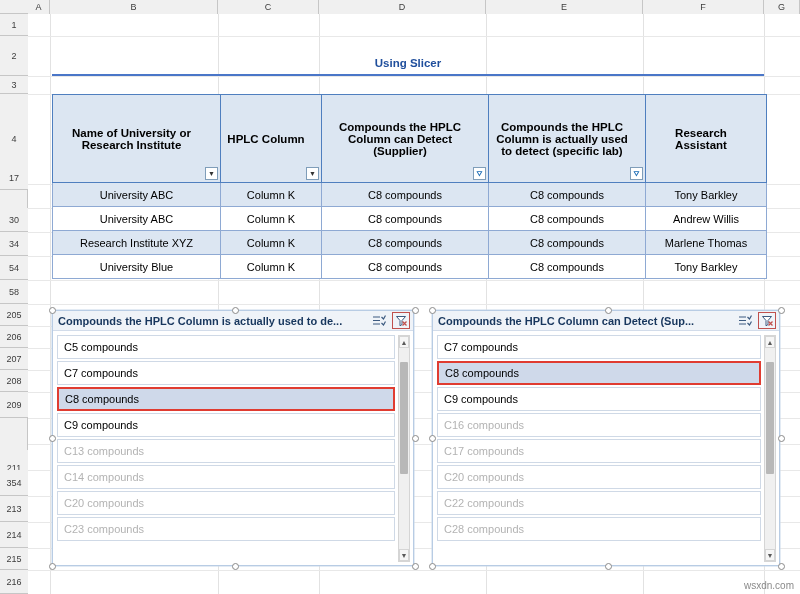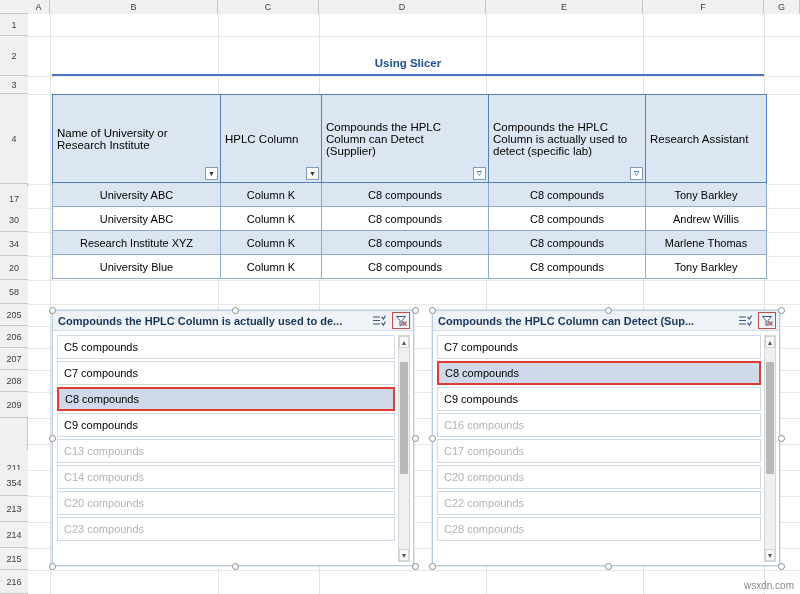--- a/index.html
+++ b/index.html
@@ -54,23 +54,23 @@
   
   .tbl {
     position:absolute; left:52px; top:94px; width:712px;
     border-collapse:collapse;
     table-layout:fixed;
   }
   .tbl th {
     background:#dce6f2;
     border:1px solid #4f7fbf;
     color:#000;
-    font-weight:normal;
+    font-weight:bold;
     font-size:11.5px;
-    text-align:left;
+    text-align:center;
     vertical-align:middle;
     height:88px;
     padding:2px 14px 2px 4px;
     position:relative;
   }
   .tbl td {
     border:1px solid #8ea9d3;
     background:#ffffff;
     text-align:center;
     font-size:11px;
@@ -163,24 +163,24 @@
       <div class="col-head" style="left: 486px; width: 157px;">E</div>
       <div class="col-head" style="left: 643px; width: 121px;">F</div>
       <div class="col-head" style="left: 764px; width: 36px;">G</div>
     </div>
 
   <div class="row-head-col" id="rowheads">
       <div class="row-head" style="top: 0px; height: 22px;">1</div>
       <div class="row-head" style="top: 22px; height: 40px;">2</div>
       <div class="row-head" style="top: 62px; height: 18px;">3</div>
       <div class="row-head" style="top: 80px; height: 90px;">4</div>
-      <div class="row-head" style="top: 173px; height: 24px;">17</div>
+      <div class="row-head" style="top: 152px; height: 24px;">17</div>
       <div class="row-head" style="top: 194px; height: 24px;">30</div>
       <div class="row-head" style="top: 218px; height: 24px;">34</div>
-      <div class="row-head" style="top: 242px; height: 24px;">20</div>
+      <div class="row-head" style="top: 242px; height: 24px;">54</div>
       <div class="row-head" style="top: 266px; height: 24px;">58</div>
       <div class="row-head" style="top: 290px; height: 22px;">205</div>
       <div class="row-head" style="top: 312px; height: 22px;">206</div>
       <div class="row-head" style="top: 334px; height: 22px;">207</div>
       <div class="row-head" style="top: 356px; height: 22px;">208</div>
       <div class="row-head" style="top: 378px; height: 26px;">209</div>
       <div class="row-head" style="top: 404px; height: 26px; margin-top: 32px;">210</div>
       <div class="row-head" style="top: 430px; height: 26px; margin-top: 11px;">211</div>
       <div class="row-head" style="top: 456px; height: 26px;">354</div>
       <div class="row-head" style="top: 482px; height: 26px;">213</div>

